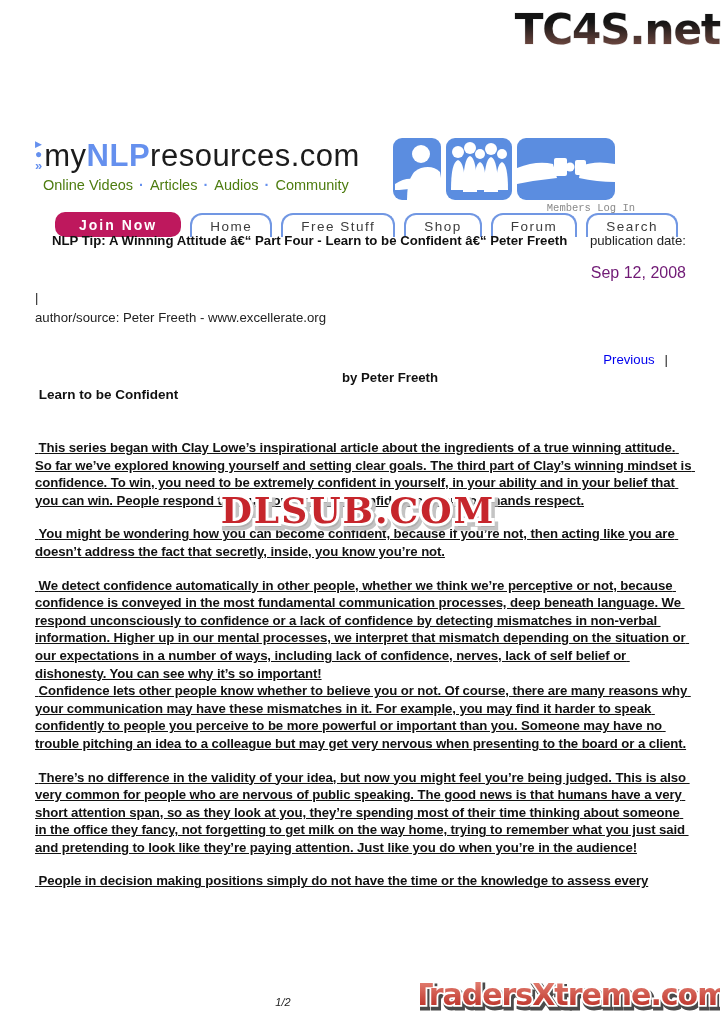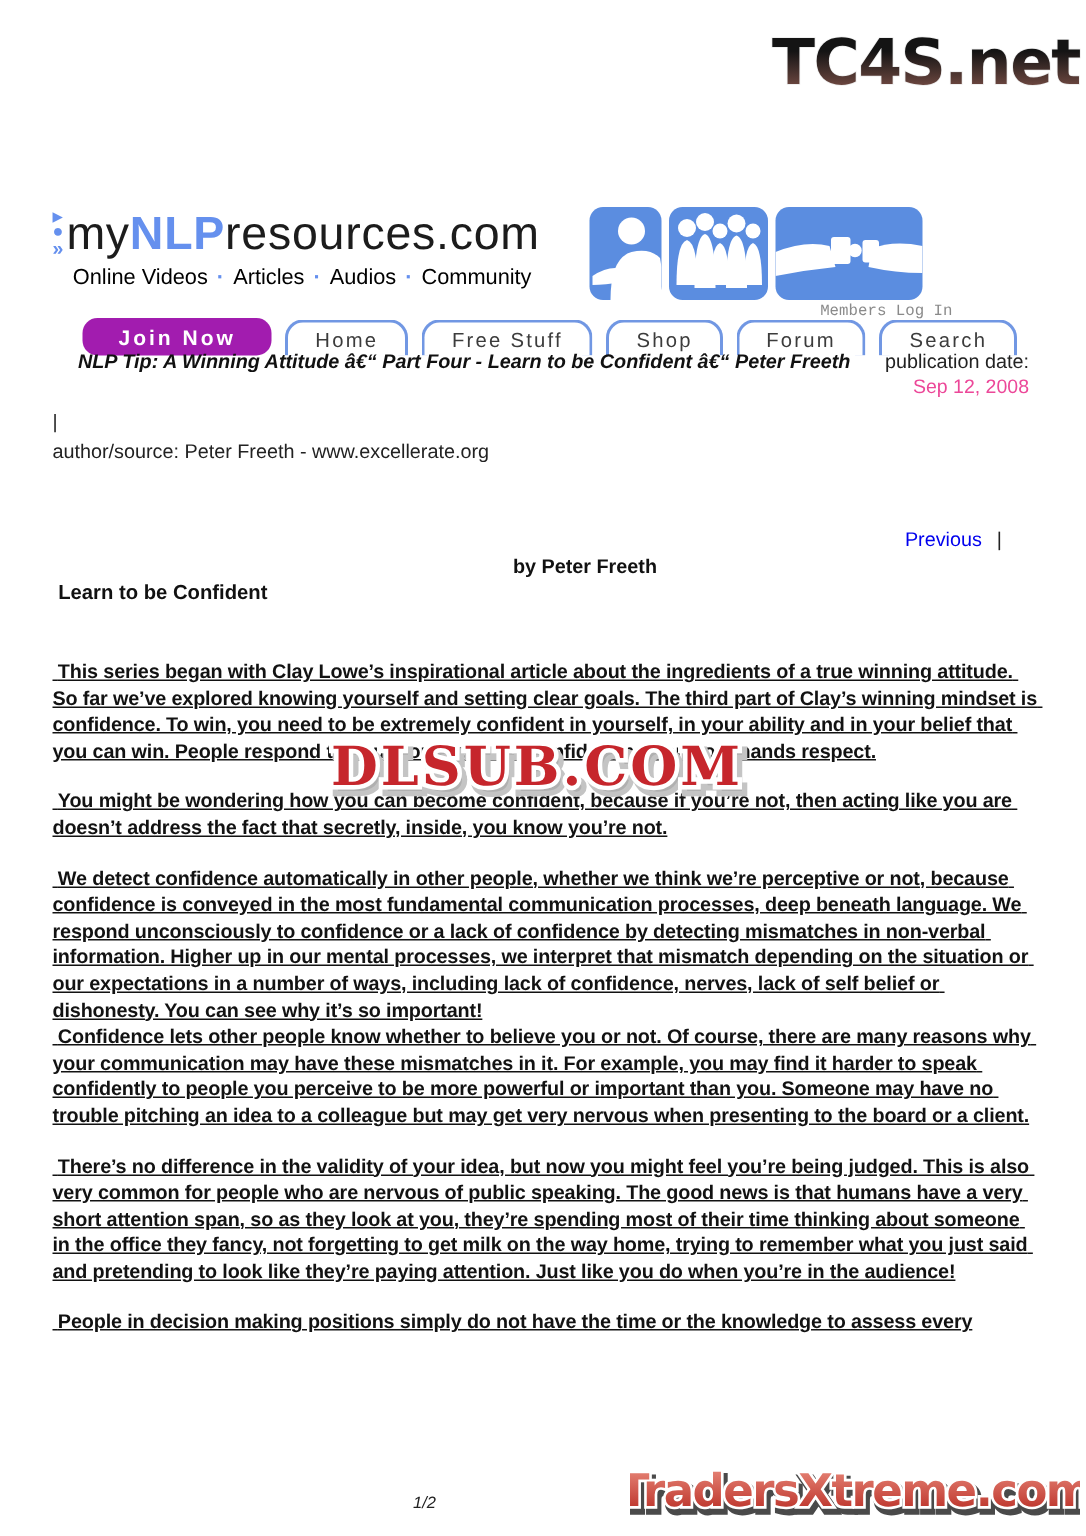--- a/index.html
+++ b/index.html
@@ -3,57 +3,57 @@
 <meta charset="utf-8">
 <style>
   * { margin:0; padding:0; box-sizing:border-box; }
   html,body { background:#ffffff; }
   .page {
     position:relative; width:724px; height:1024px; background:#fff;
     font-family:"Liberation Sans", sans-serif; overflow:hidden; margin:0 auto;
   }
 
   
-  .wm-top { position:absolute; top:12px; right:2px;text-decoration:underline; }
+  .wm-top { position:absolute; top:0; right:2px;text-decoration:underline; }
 
   
   .header { position:absolute; top:138px; left:35px; }
   .logo-line { display:flex; align-items:center; }
   .logo-glyphs { display:flex; flex-direction:column; align-items:flex-start; line-height:1; margin-right:2px; color:#6590ee; }
   .logo-glyphs .tri { font-size:9px; }
   .logo-glyphs .dot { font-size:12px; margin:-1px 0; }
   .logo-glyphs .chev { font-size:13px; font-weight:bold; letter-spacing:-2px; }
   .logo-text { font-size:31px; color:#1c1c1c; letter-spacing:0.5px; }
   .logo-text .accent { color:#6590ee; font-weight:bold; }
-  .logo-tagline { margin-top:3px; font-size:14.5px; color:#000000; padding-left:8px;text-align:center; }
+  .logo-tagline { margin-top:3px; font-size:14.5px; color:#4d7c0f; padding-left:8px; }
   .tag-item + .tag-item::before { content:"·"; color:#6590ee; margin:0 6px; font-weight:bold; }
 
   
   .member-strip { position:absolute; top:138px; left:393px; display:flex; gap:5px; }
   .member-box { background:#5b8de0; border-radius:9px; height:62px; }
   .members-login { position:absolute; top:202px; left:393px; width:242px; text-align:right;
                    font-size:10.5px; color:#8a8a8a;font-family:Liberation Mono, monospace; }
 
   
   .nav { position:absolute; top:212px; left:55px; display:flex; gap:9px; align-items:flex-end; }
   .tab-join {
-    background:#a21caf; color:#fff; border-radius:10px; padding:5px 24px 4px;
+    background:#be185d; color:#fff; border-radius:10px; padding:5px 24px 4px;
     font-size:14px; font-weight:bold; letter-spacing:2px; cursor:pointer;
   }
   .tab {
     background:#fff; border:2px solid #7197e3; border-bottom:0; border-radius:12px 12px 0 0;
     padding:4px 18px 3px; font-size:13.5px; color:#3c3c3c; letter-spacing:1.5px; cursor:pointer;
   }
 
   
   .meta { position:absolute; top:233px; left:35px; width:651px; color:#111; }
   .title-row { display:flex; justify-content:space-between; align-items:flex-start; }
-  .article-title { font-weight:bold; font-size:13.2px; padding-left:17px; max-width:545px;font-style:italic; }
+  .article-title { font-weight:bold; font-size:13.2px; padding-left:17px; max-width:545px; }
   .pub-label { font-size:13.2px; white-space:nowrap; color:#222; }
-  .date-row { text-align:right; font-size:13px; margin-top:2px; color:#ec4899; }
+  .date-row { text-align:right; font-size:16px; margin-top:16px; color:#701a75; }
   .pipe-row { margin-top:8px; font-size:13px; color:#222; }
   .author-row { margin-top:5px; font-size:13.2px; color:#222; }
 
   .prev-row { position:absolute; top:352px; right:56px; font-size:13.2px; color:#222; }
   .prev-link { color:#0000ee; cursor:pointer; margin-right:10px; }
 
   .byline { position:absolute; top:370px; left:0; width:724px; text-align:center;
             font-weight:bold; font-size:13.2px; color:#111;margin-left:28px; }
   .heading { position:absolute; top:387px; left:35px; font-weight:bold; font-size:13.5px;
              color:#111; white-space:pre-wrap; }

